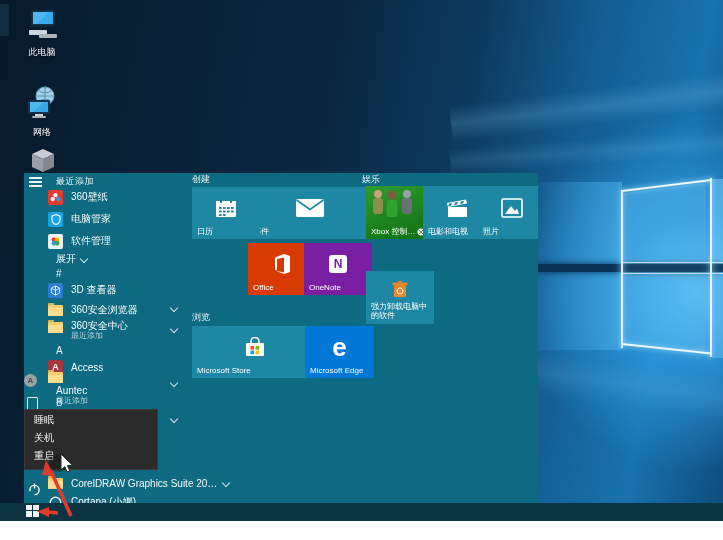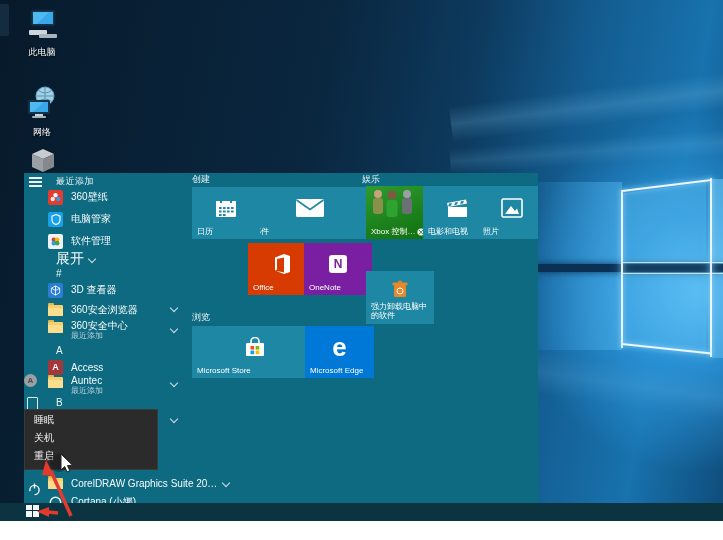--- a/index.html
+++ b/index.html
@@ -159,21 +159,21 @@
               <circle cx="4.2" cy="4.2" r="2.5" fill="#e43b2f"></circle>
               <circle cx="7.8" cy="4.2" r="2.5" fill="#f7b500"></circle>
               <circle cx="4.2" cy="7.8" r="2.5" fill="#2f9de4"></circle>
               <circle cx="7.8" cy="7.8" r="2.5" fill="#46a049"></circle>
             </svg>
       </span>
       <span class="lbl">软件管理</span>
     </div>
 
     <div class="row" style="top:79px;height:14px;">
-      <span class="lbl" style="margin-left:8px;font-size:14px;">展开</span>
+      <span class="lbl" style="margin-left:8px;font-size:10px;">展开</span>
       <span class="chev" style="position:static;margin-left:5px;"></span>
     </div>
 
     <div class="shead" style="top:95px;font-size:10px;">#</div>
 
     <div class="row" style="top:107px;">
       <span class="ic" style="background:#2b7cd3;">
         <svg width="11" height="11" viewBox="0 0 12 12">
               <path d="M6 1 10.5 3.5 V8.5 L6 11 1.5 8.5 V3.5 Z M6 1 V6 M6 6 L10.5 3.5 M6 6 L1.5 3.5 M6 6 V11" fill="none" stroke="#fff" stroke-width=".9"></path>
             </svg>
@@ -202,21 +202,21 @@
 
     <div class="shead" style="top:172px;font-size:10px;">A</div>
 
     <div class="row" style="top:184px;">
       <span class="ic" style="background:#a4373a;">
         <span style="color:#fff;font-size:9px;font-weight:bold;">A</span>
       </span>
       <span class="lbl">Access</span>
     </div>
 
-    <div class="row twoline" style="top:202px;height:24px;">
+    <div class="row twoline" style="top:202px;height:24px;flex-direction:column;">
       <span class="ic">
             <span class="folder"></span>
           </span>
       <span class="txt">
         <span class="lbl">Auntec</span>
         <span class="sub">最近添加</span>
       </span>
     </div>
     <span class="chev" style="left:147px;top:207px;"></span>
 

